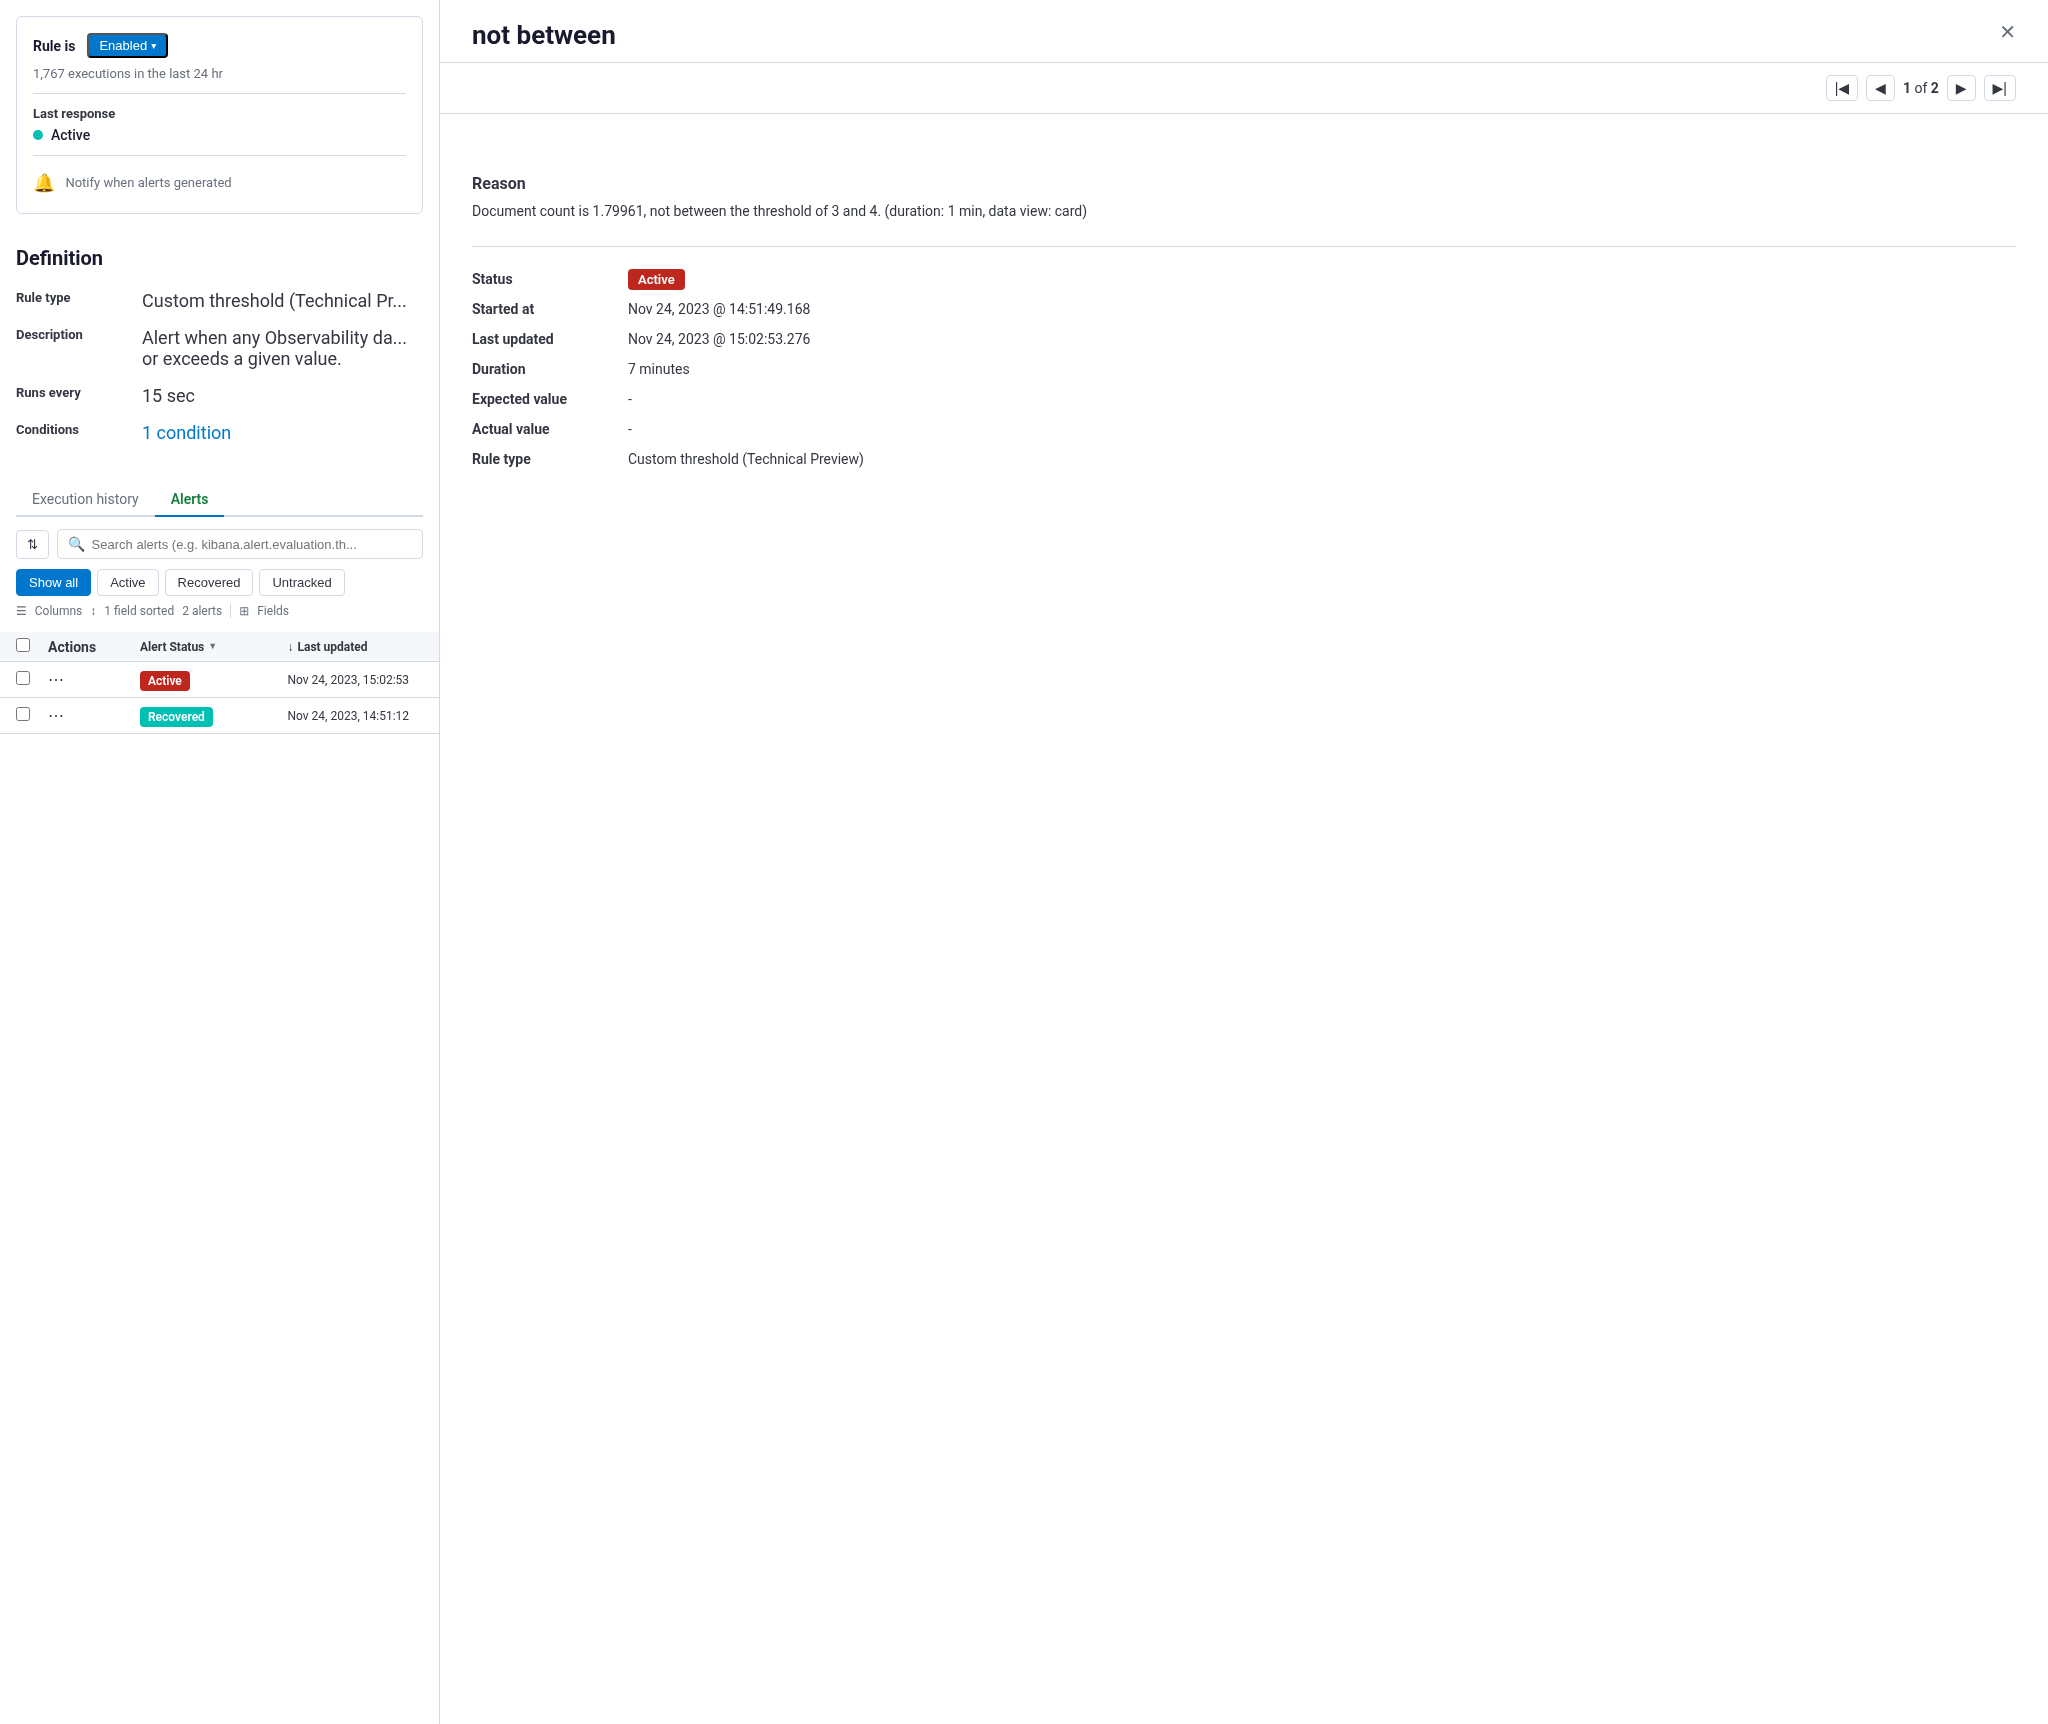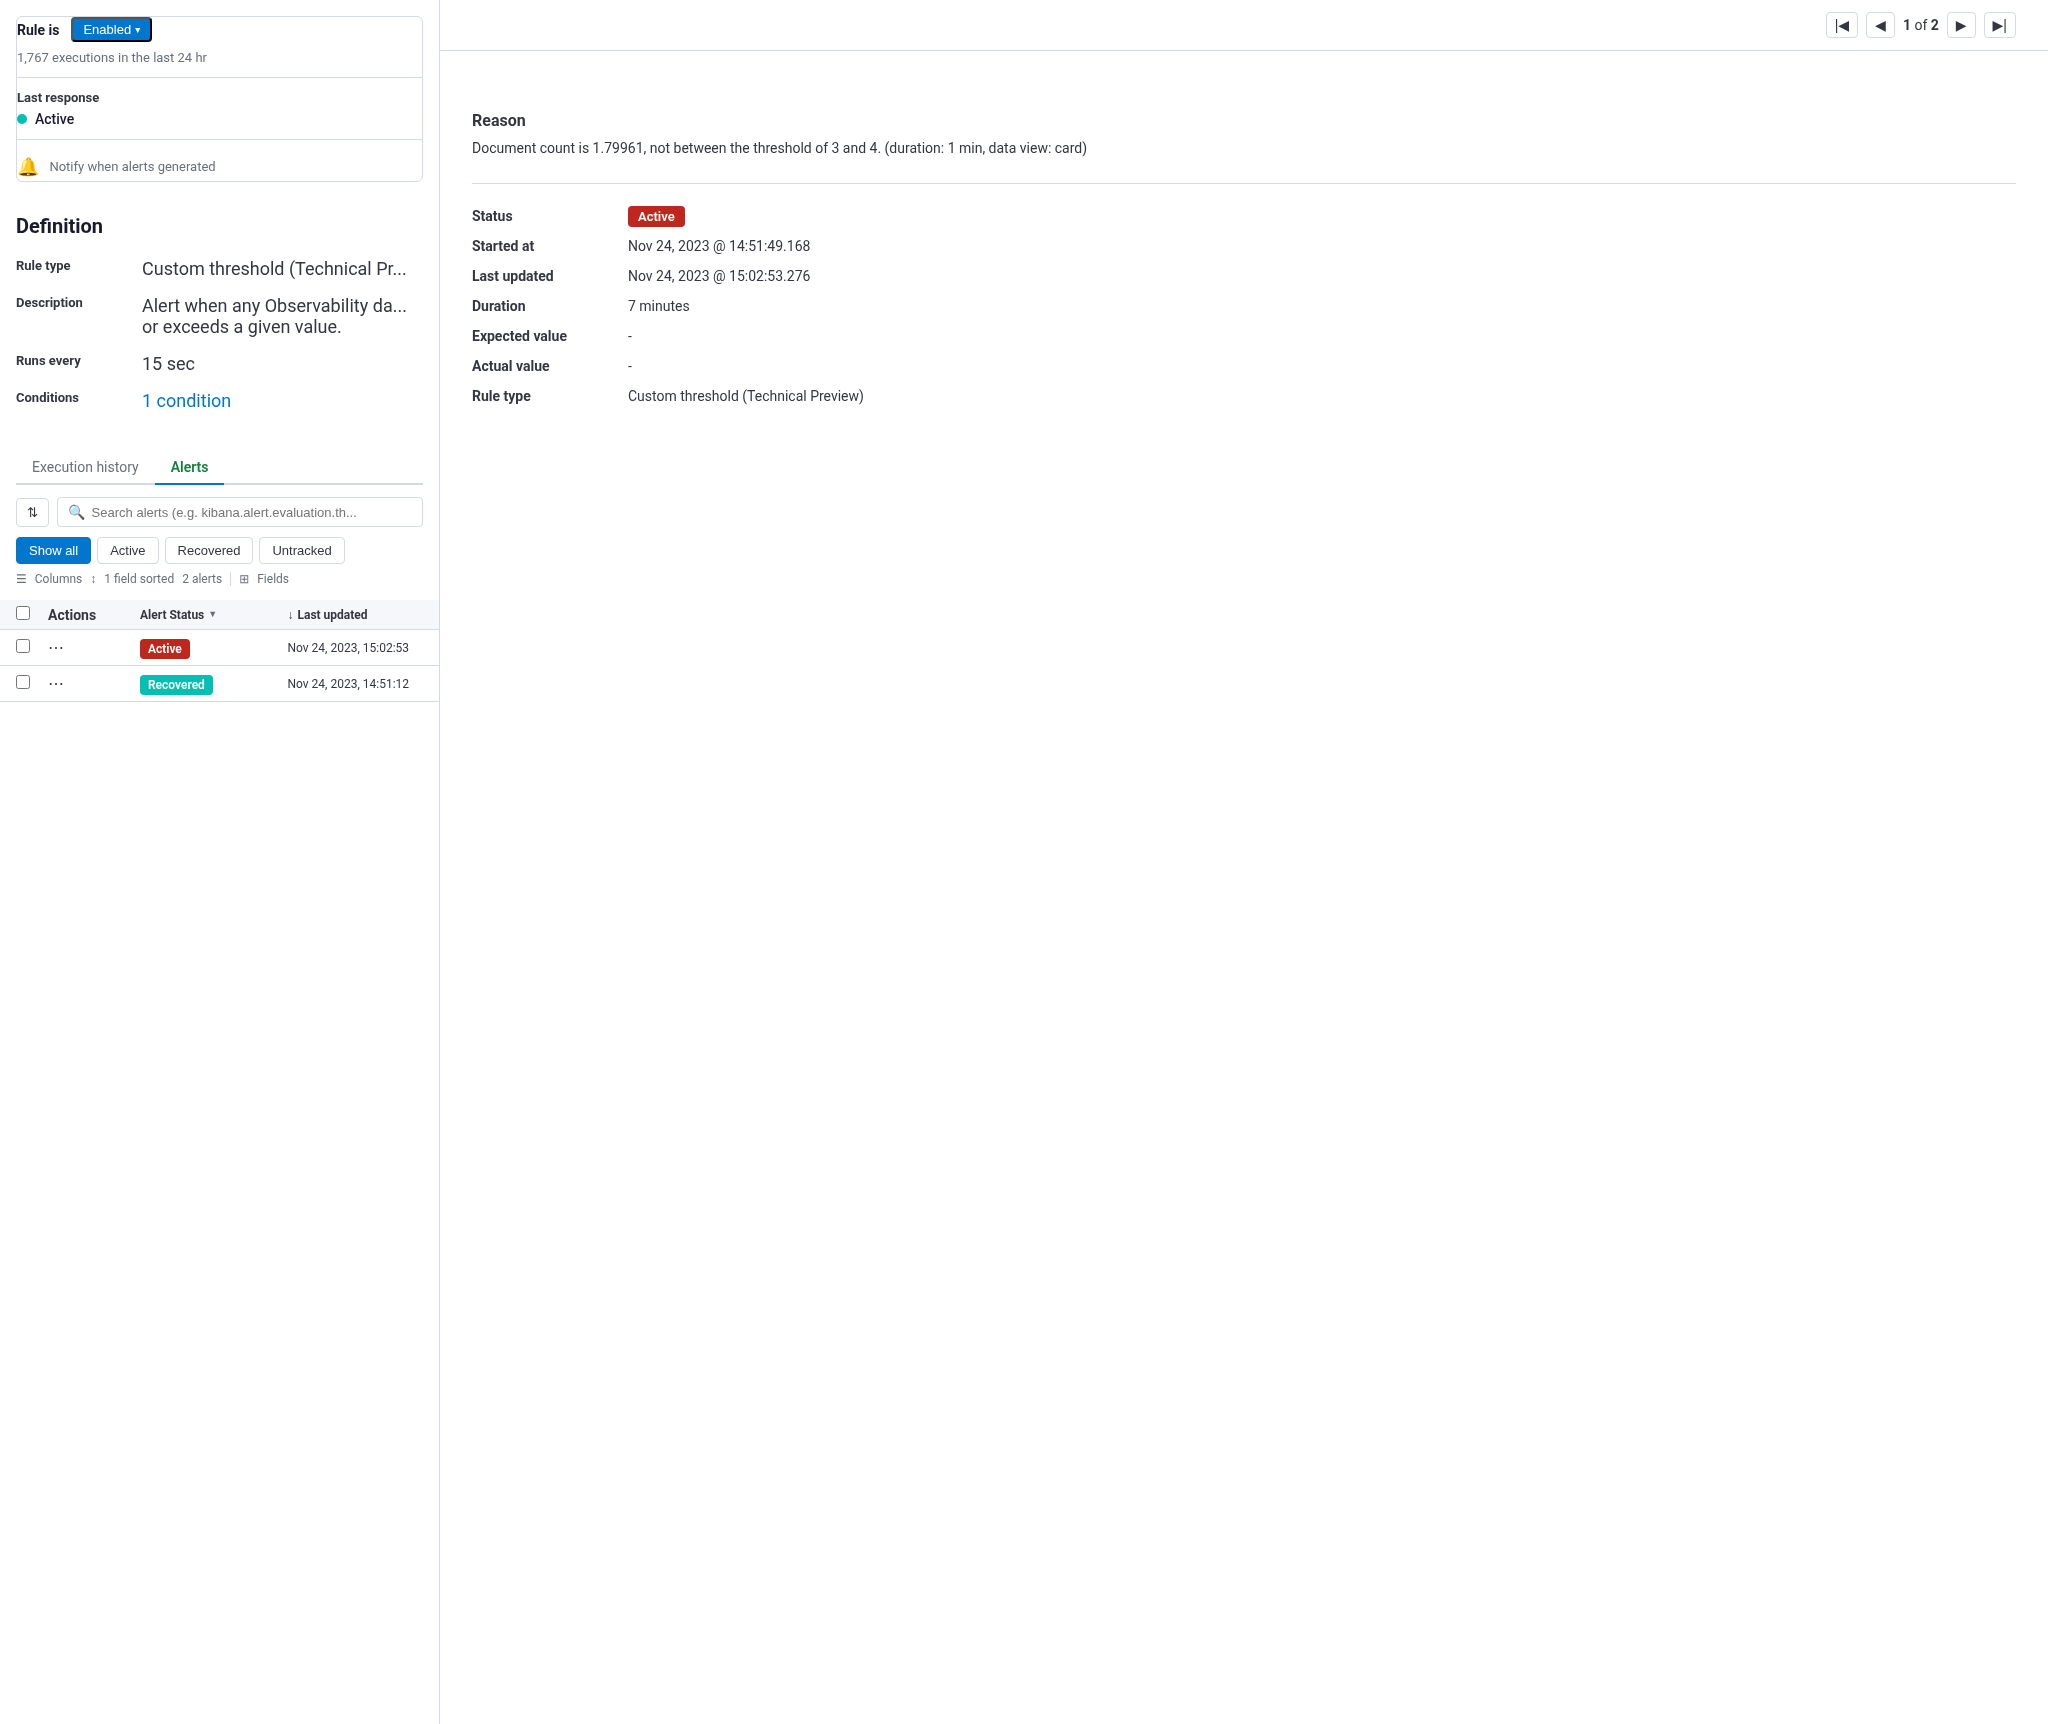--- a/index.html
+++ b/index.html
@@ -21,20 +21,21 @@
       border-right: 1px solid #d3dae6;
       overflow-y: auto;
       display: flex;
       flex-direction: column;
     }
 
     .section-card {
       border: 1px solid #d3dae6;
       border-radius: 6px;
       margin: 16px;
+      padding: 16px;
       background: #fff;
     }
 
     .rule-is-row {
       display: flex;
       align-items: center;
       gap: 12px;
       margin-bottom: 8px;
     }
 
@@ -620,20 +621,24 @@
         <span class="badge-recovered">Recovered</span>
       </div>
       <div class="row-date">Nov 24, 2023, 14:51:12</div>
     </div>
   </div>
 
 </div>
 
 <div class="right-panel">
 
+  <div class="right-header">
+    <h1 class="panel-title">not between</h1>
+    <button class="close-btn">✕</button>
+  </div>
 
   <div class="pagination-row">
     <button class="page-nav-btn">|◀</button>
     <button class="page-nav-btn">◀</button>
     <span class="page-info">
       <span class="page-current">1</span>
       <span>of</span>
       <strong>2</strong>
     </span>
     <button class="page-nav-btn">▶</button>

